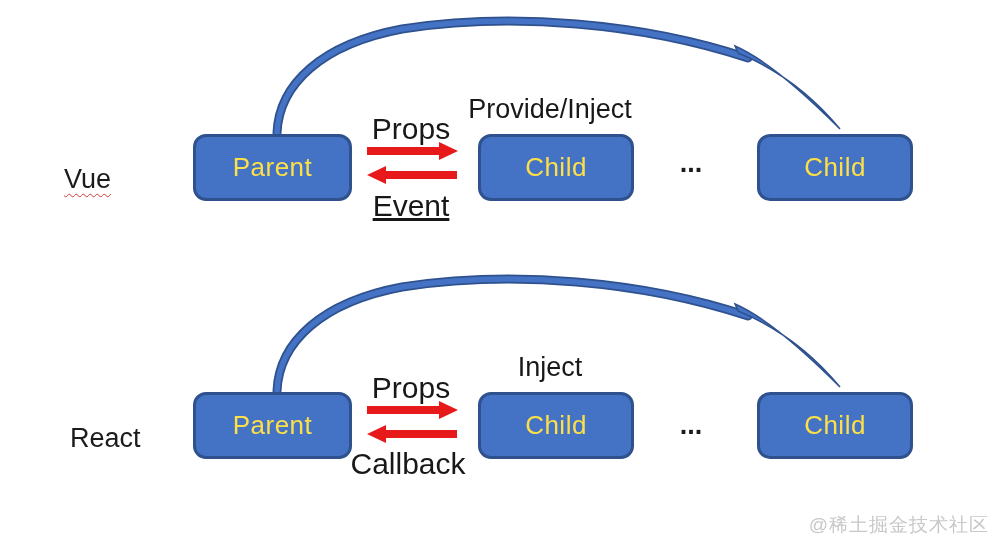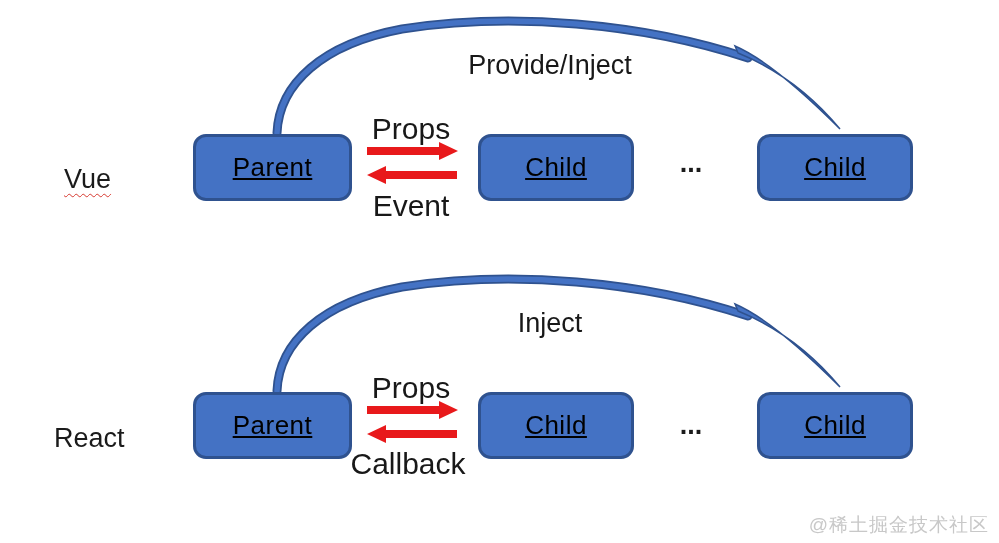--- a/index.html
+++ b/index.html
@@ -24,24 +24,23 @@
   .node-box {
     position: absolute;
     z-index: 2;
     background: #4472c4;
     border: 3px solid #2f528f;
     border-radius: 13px;
     box-sizing: border-box;
     display: flex;
     align-items: center;
     justify-content: center;
-    color: #000000;
+    color: #fde047;
     font-size: 26px;
     letter-spacing: 0.5px;
-    text-decoration: underline;
   }
   .fw-label {
     position: absolute;
     z-index: 2;
     color: #1b1b1b;
     font-size: 27px;
     margin-top: 12px;
   }
   .squiggly {
     text-decoration: underline;
@@ -50,20 +49,21 @@
     text-decoration-thickness: 1px;
     text-underline-offset: 5px;
   }
   .arc-label {
     position: absolute;
     z-index: 2;
     color: #181818;
     font-size: 27px;
     text-align: center;
     width: 240px;
+    margin-top: 44px;
   }
   .arrow-label {
     position: absolute;
     z-index: 2;
     color: #181818;
     font-size: 30px;
     text-align: center;
     width: 140px;
   }
   .dots {
@@ -111,31 +111,31 @@
     <polygon points="367,406 439,406 439,401 458,410 439,419 439,414 367,414" fill="#e8191b"></polygon>
     <polygon points="457,430 386,430 386,425 367,434 386,443 386,438 457,438" fill="#e8191b"></polygon>
   </svg>
 
   <div class="fw-label squiggly" style="left:64px; top:152px;">Vue</div>
 
   <div class="node-box" style="left:193px; top:134px; width:159px; height:67px;">Parent</div>
 
   <div class="arrow-label" style="left:341px; top:112px;">Props</div>
 
-  <div class="arrow-label" style="left:341px; top:189px;">Event</div>
+  <div class="arrow-label" style="left:341px; top:189px;text-decoration:underline;">Event</div>
 
   <div class="node-box" style="left:478px; top:134px; width:156px; height:67px;">Child</div>
 
   <div class="dots" style="left:666px; top:148px;">...</div>
 
   <div class="node-box" style="left:757px; top:134px; width:156px; height:67px;">Child</div>
 
   <div class="arc-label" style="left:430px; top:50px;">Provide/Inject</div>
 
-  <div class="fw-label" style="left:54px; top:411px;">React</div>
+  <div class="fw-label" style="left:70px; top:411px;">React</div>
 
   <div class="node-box" style="left:193px; top:392px; width:159px; height:67px;">Parent</div>
 
   <div class="arrow-label" style="left:341px; top:371px;">Props</div>
 
   <div class="arrow-label" style="left:338px; top:447px;">Callback</div>
 
   <div class="node-box" style="left:478px; top:392px; width:156px; height:67px;">Child</div>
 
   <div class="dots" style="left:666px; top:410px;">...</div>

